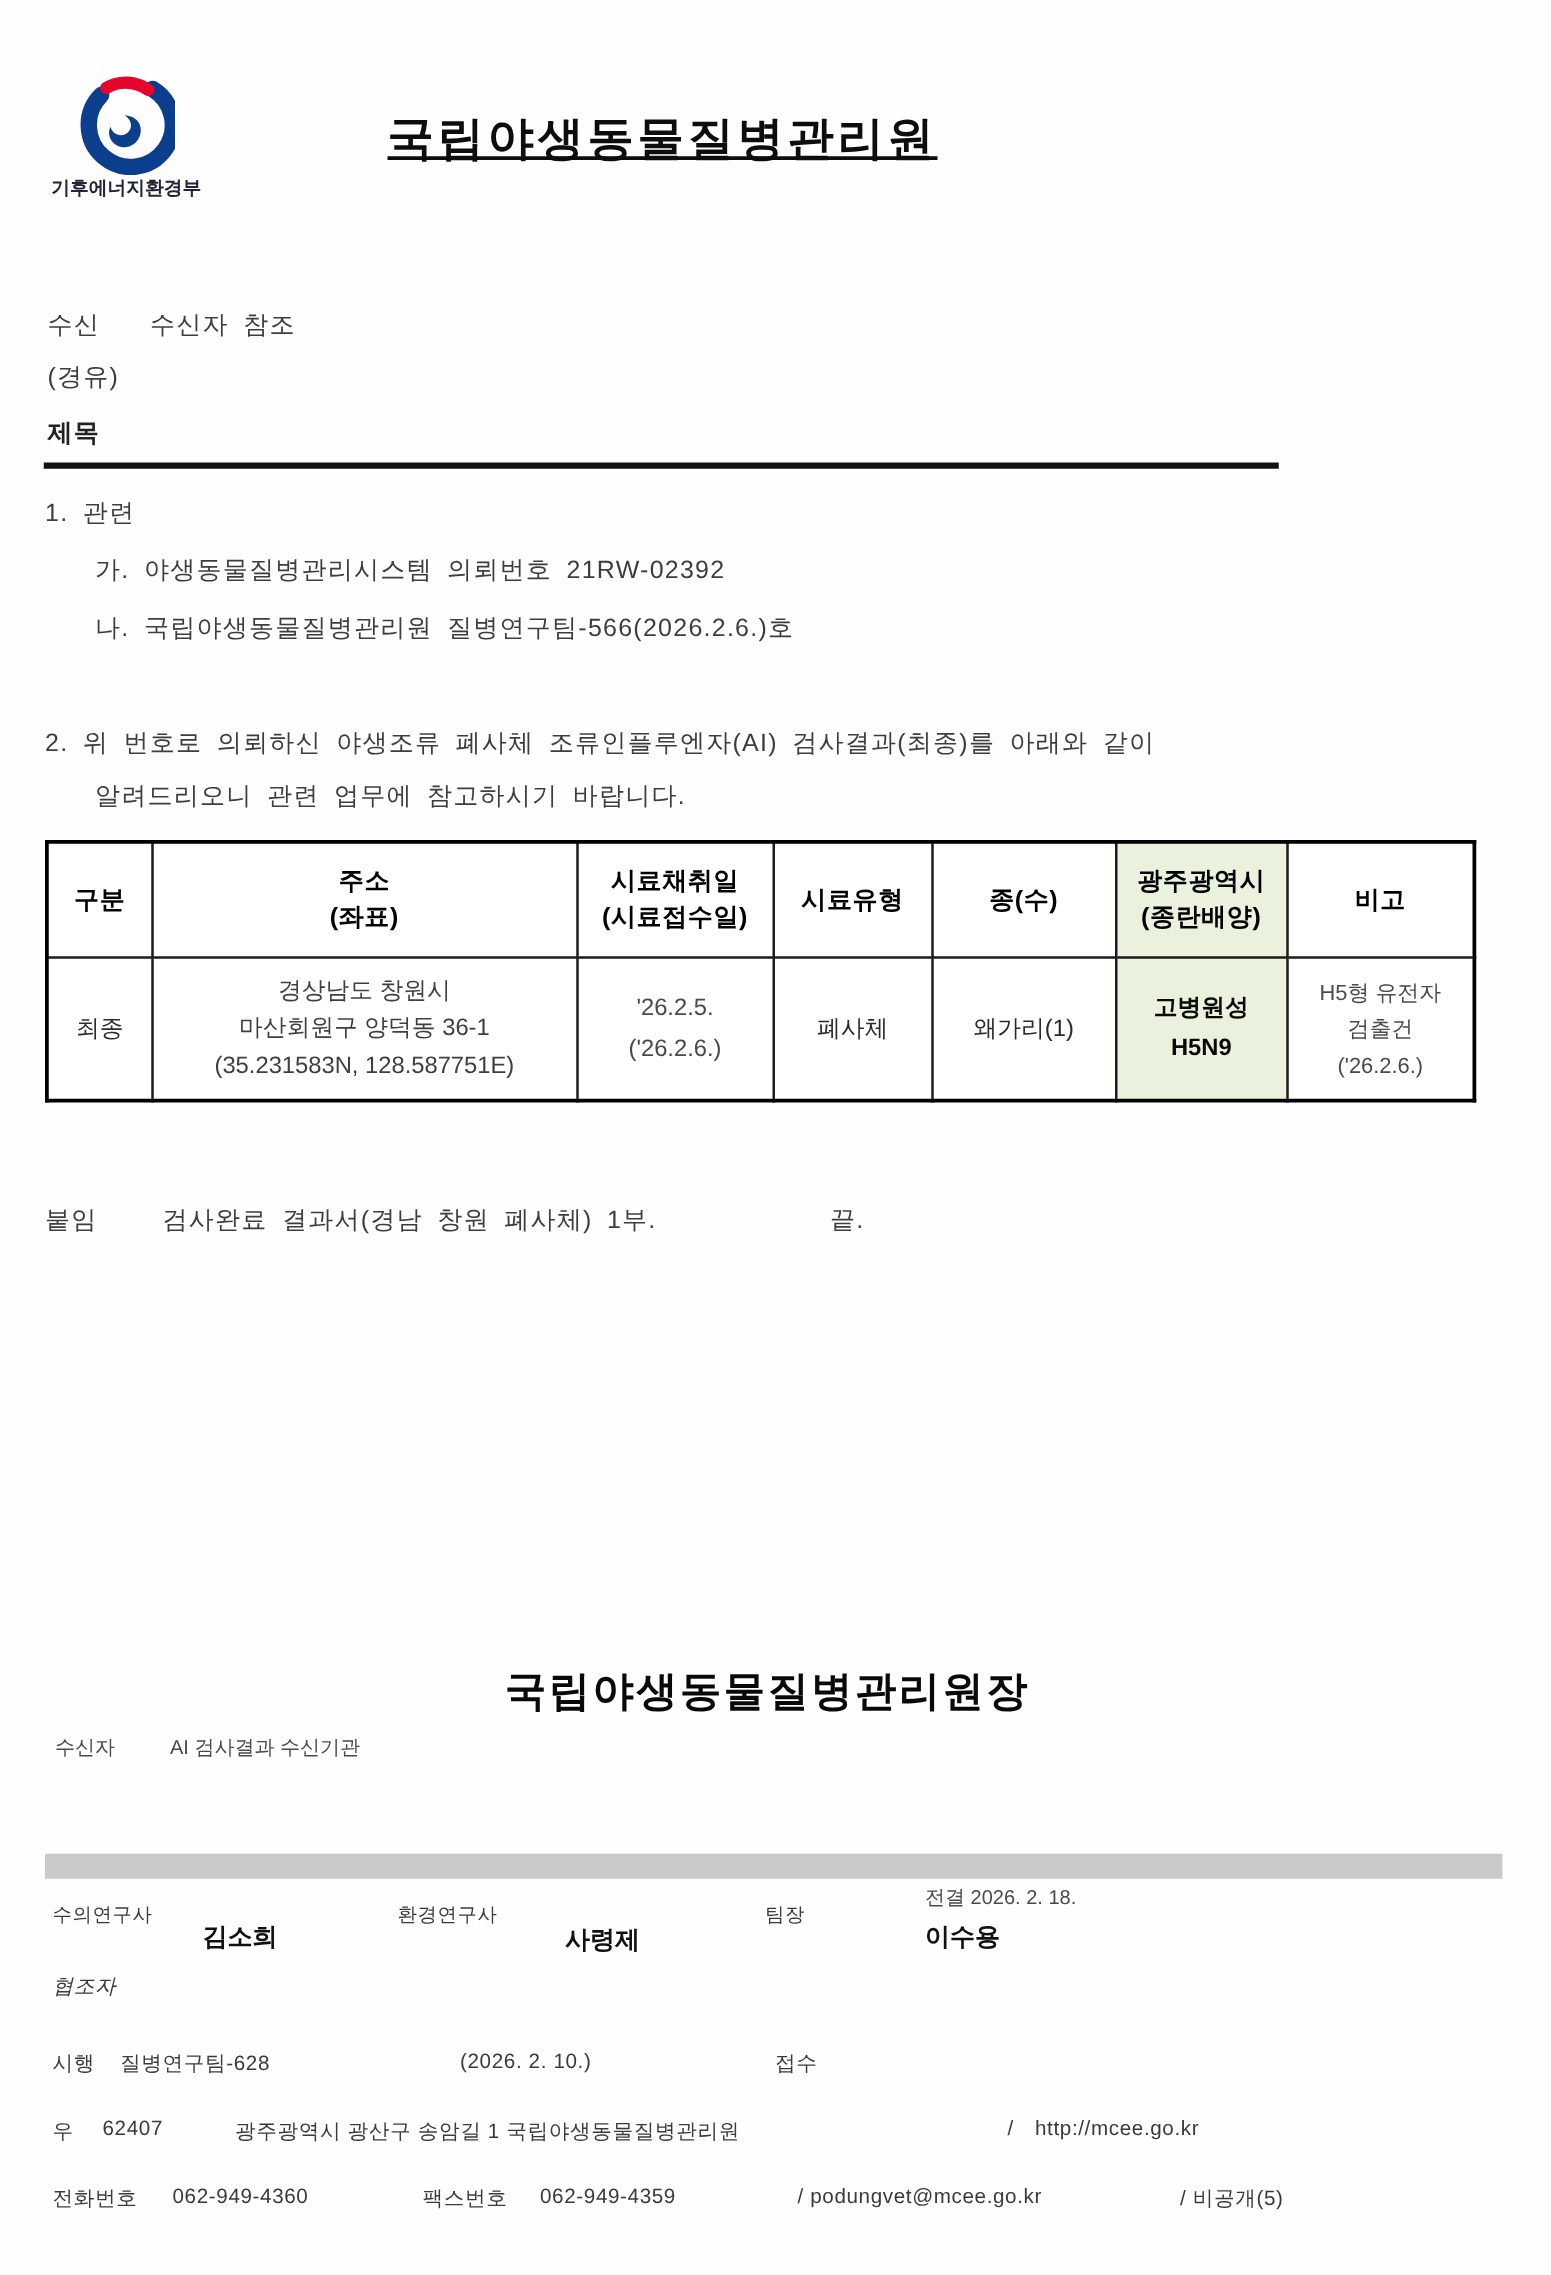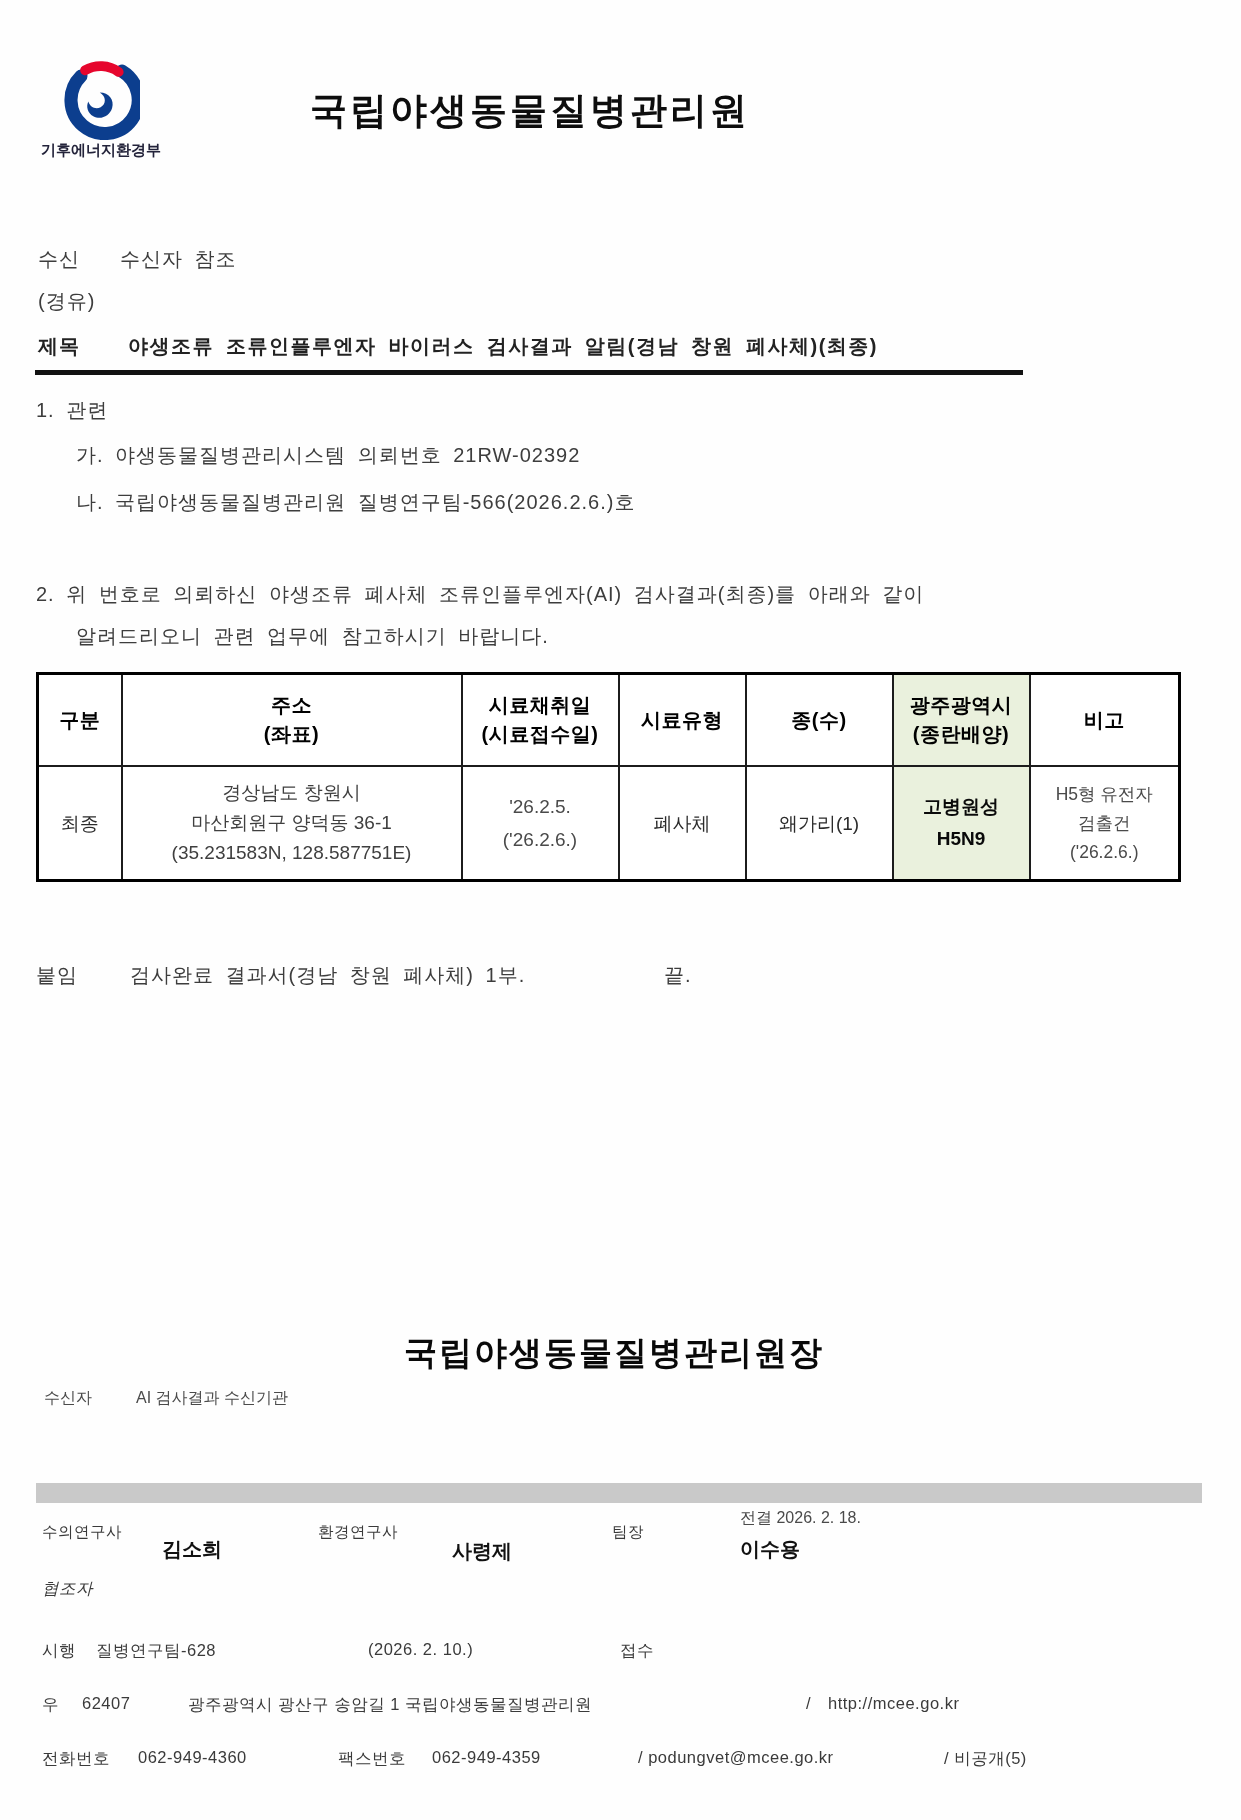--- a/index.html
+++ b/index.html
@@ -4,21 +4,21 @@
 <style>
   html,body{margin:0;padding:0;background:#ffffff;}
   .page{
     position:relative;width:1241px;height:1820px;margin:0 auto;background:#fefefe;
     font-family:"Liberation Sans","DejaVu Sans",sans-serif;color:#3d3d3d;overflow:hidden;
   }
   .abs{position:absolute;white-space:nowrap;}
 
   
   .ministry-label{left:26px;top:141px;width:150px;text-align:center;font-size:15px;color:#23233a;letter-spacing:0px;font-weight:600;}
-  .doc-title{left:210px;top:86px;width:640px;text-align:center;font-size:37px;font-weight:800;color:#0d0d0d;letter-spacing:3px;}
+  .doc-title{left:210px;top:86px;width:640px;text-align:center;font-size:37px;font-weight:800;color:#0d0d0d;letter-spacing:3px;text-decoration:underline;}
 
   
   .line{font-size:20px;letter-spacing:1px;word-spacing:5px;color:#3d3d3d;}
   .recv-label{left:38px;top:246px;}
   .recv-value{left:120px;top:246px;}
   .via-line{left:38px;top:288px;}
   .subject-label{left:38px;top:333px;font-weight:600;color:#222;}
   .subject-value{left:128px;top:333px;font-weight:600;color:#222;letter-spacing:1.5px;}
   .subject-rule{left:35px;top:370px;width:988px;height:5px;background:#121212;}
 
@@ -97,21 +97,20 @@
     <path d="M33 15 A38 38 0 0 1 74 17" fill="none" stroke="#e6062d" stroke-width="12" stroke-linecap="round"></path>
     <path d="M51 42 c11 0 18 9 15 19 c-3 10 -14 15 -23 10 c-7 -4 -9 -12 -6 -18 c2 7 9 10 15 7 c7 -4 7 -13 -1 -18 z" fill="#0c3e8e"></path>
   </svg>
   <div class="abs ministry-label">기후에너지환경부</div>
   <div class="abs doc-title">국립야생동물질병관리원</div>
 
   <div class="abs line recv-label">수신</div>
   <div class="abs line recv-value">수신자 참조</div>
   <div class="abs line via-line">(경유)</div>
   <div class="abs line subject-label">제목</div>
-  <div class="abs line subject-value">야생조류 조류인플루엔자 바이러스 검사결과 알림(경남 창원 폐사체)(최종)</div>
   <div class="abs subject-rule"></div>
 
   <div class="abs line sec1">1. 관련</div>
   <div class="abs line sec1a">가. 야생동물질병관리시스템 의뢰번호 21RW-02392</div>
   <div class="abs line sec1b">나. 국립야생동물질병관리원 질병연구팀-566(2026.2.6.)호</div>
   <div class="abs line sec2l1">2. 위 번호로 의뢰하신 야생조류 폐사체 조류인플루엔자(AI) 검사결과(최종)를 아래와 같이</div>
   <div class="abs line sec2l2">알려드리오니 관련 업무에 참고하시기 바랍니다.</div>
 
   <table class="result-table">
     <colgroup>

